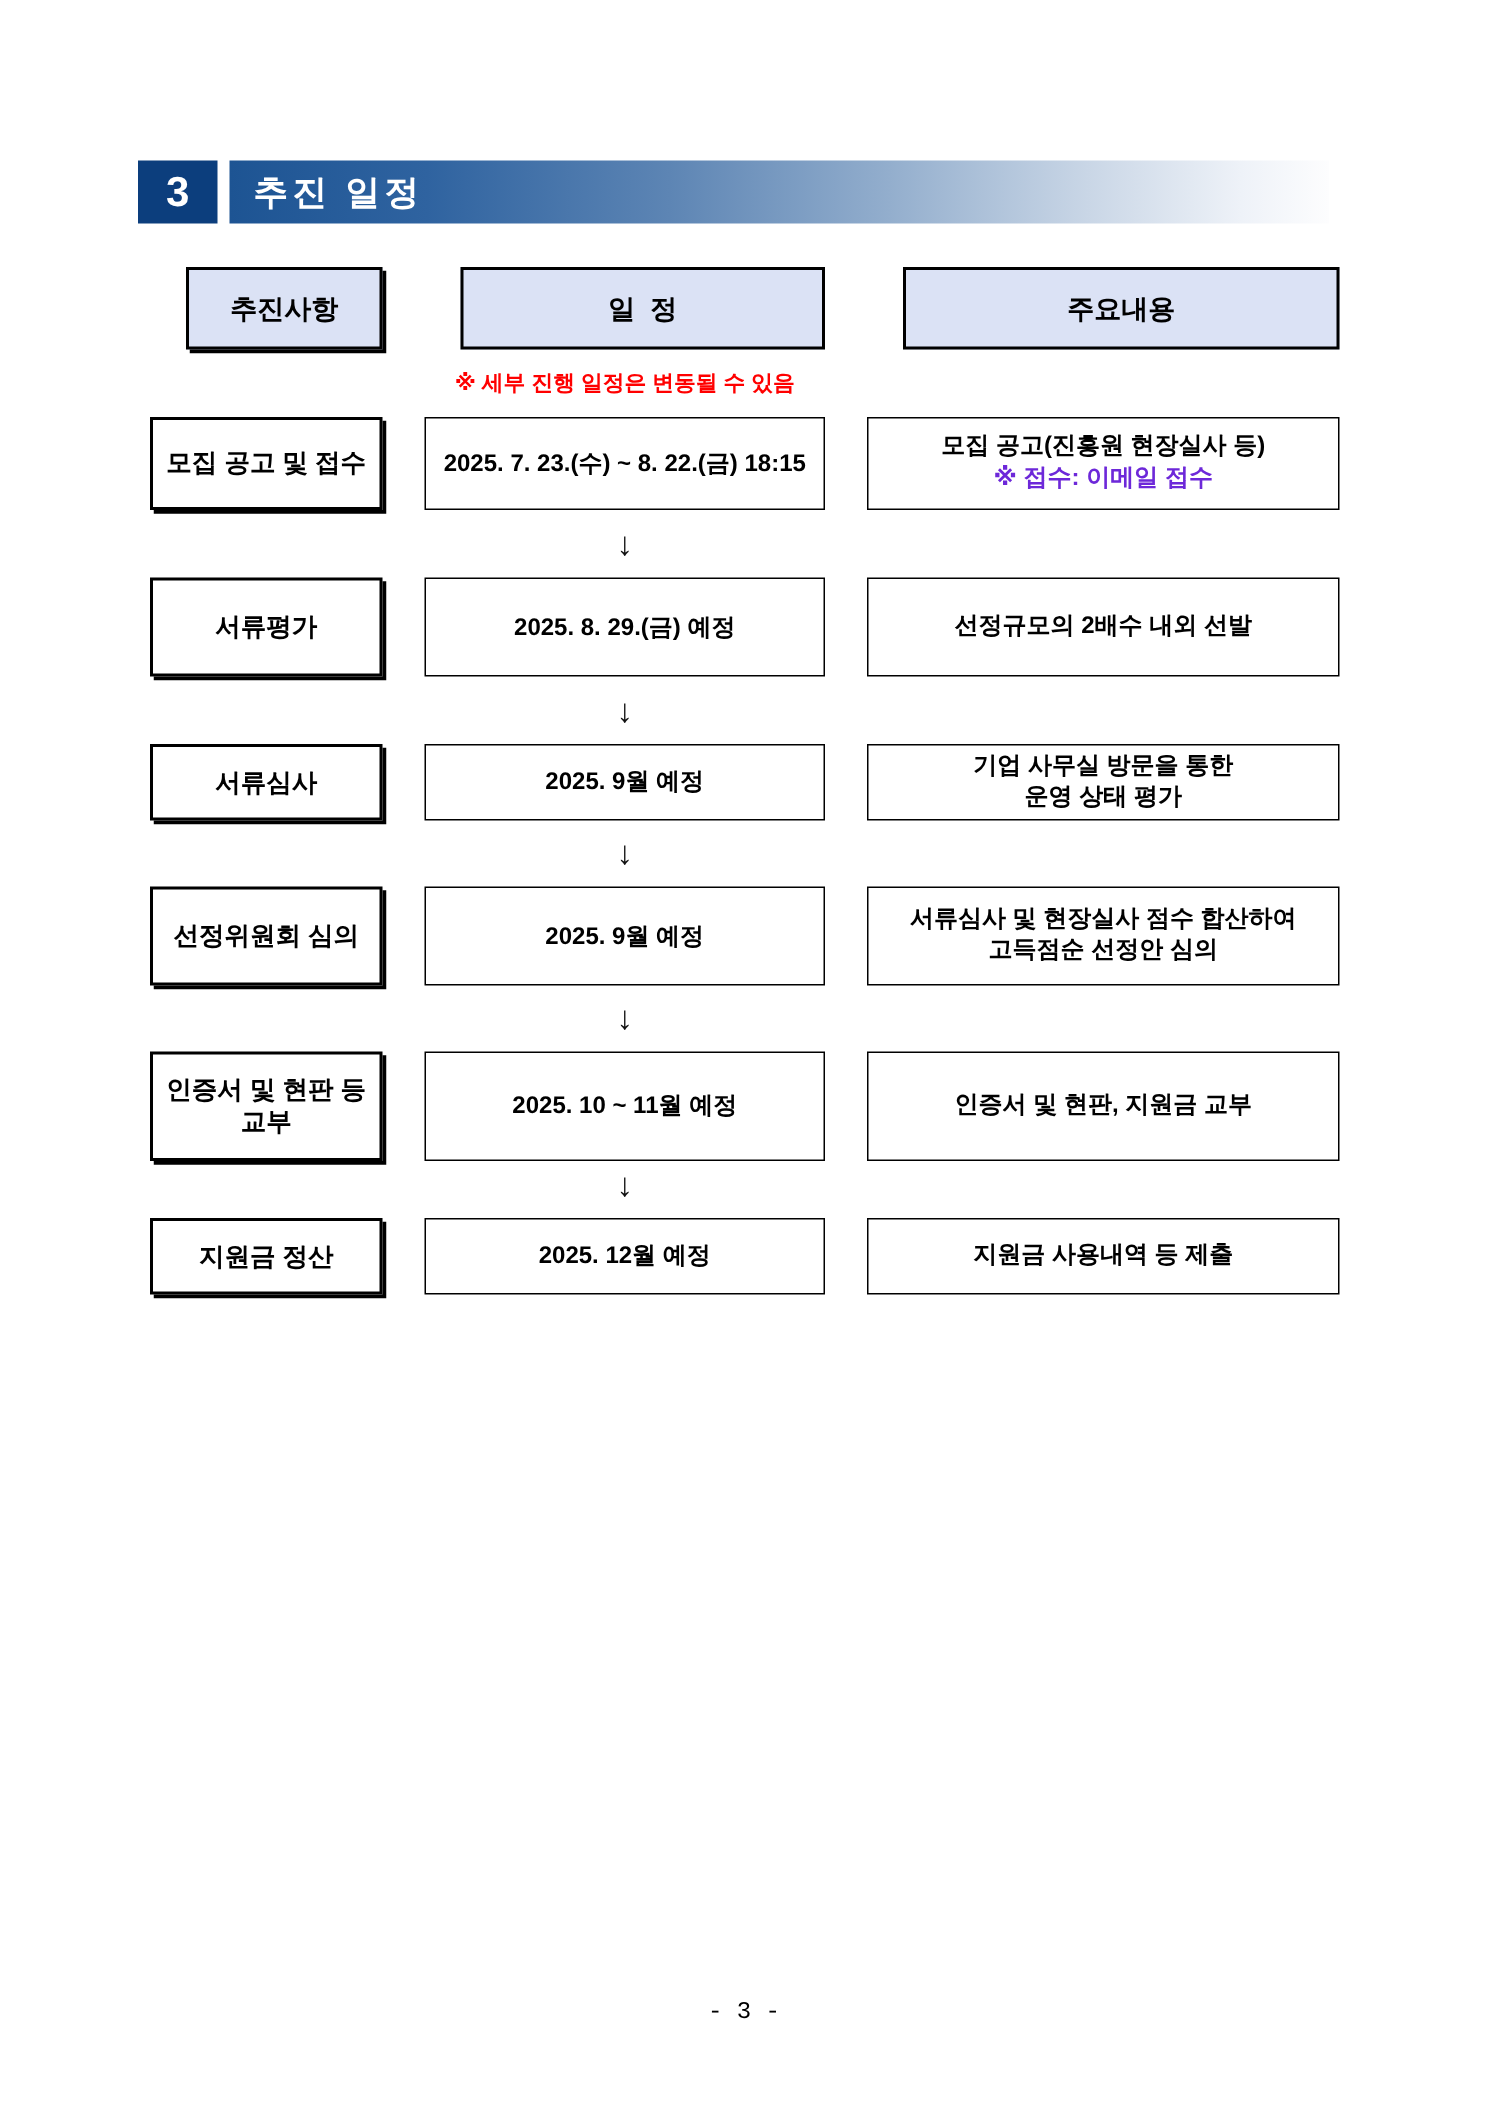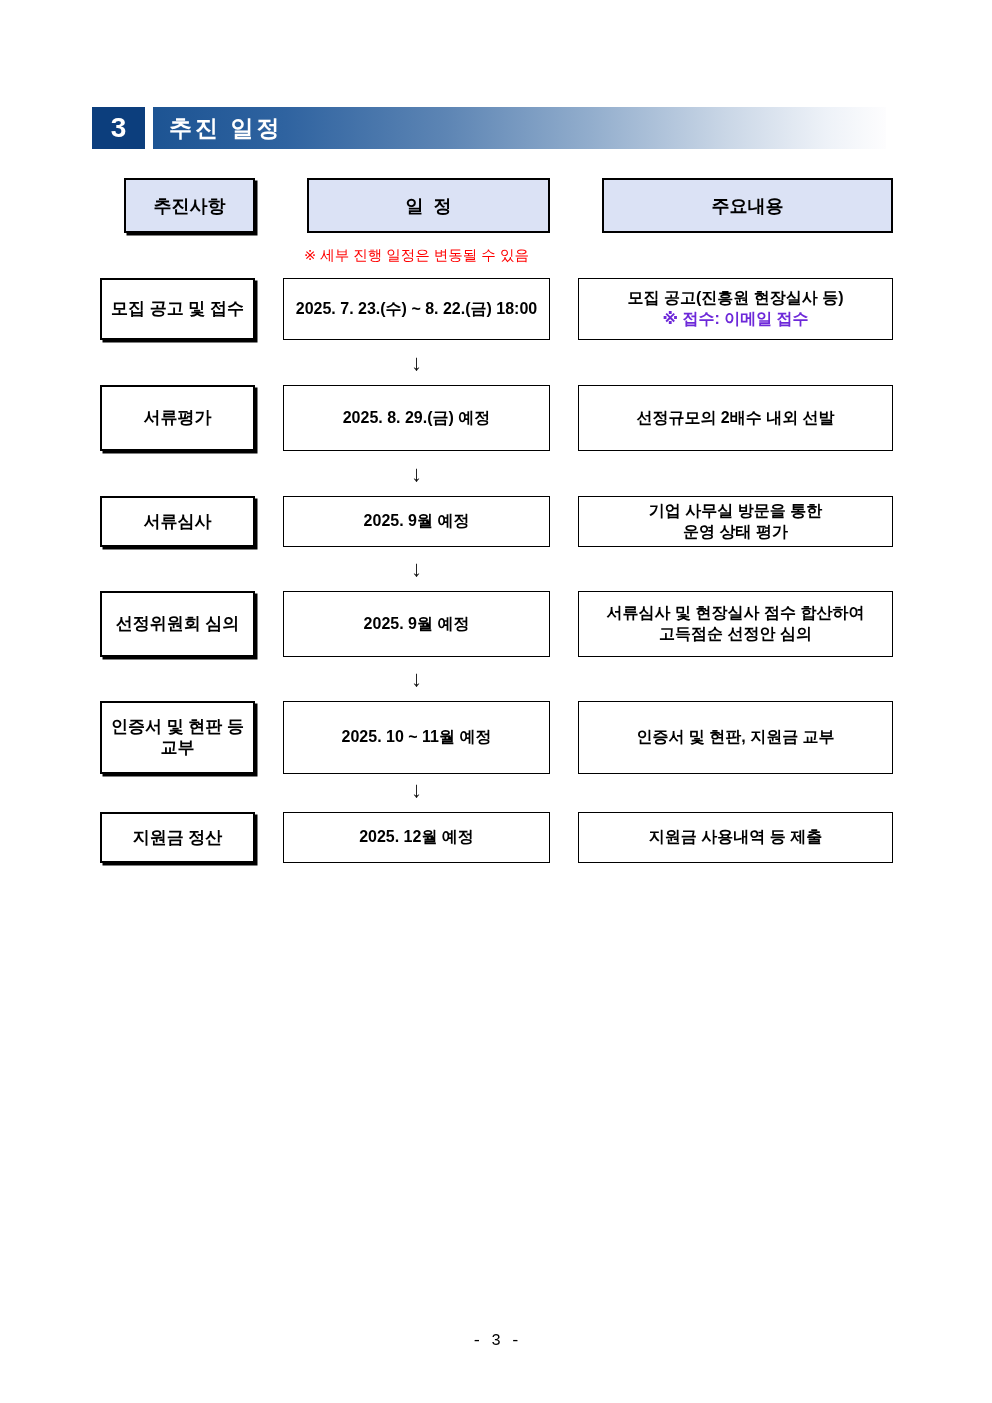--- a/index.html
+++ b/index.html
@@ -56,21 +56,21 @@
     background:#fff; border:1.5px solid #000;
     display:flex; flex-direction:column; align-items:center; justify-content:center;
     text-align:center; font-size:16px; font-weight:600; color:#000; line-height:1.3;
     padding:2px 6px; white-space:pre-line; word-break:keep-all;
   }
   .content-note { color:#6d28d9; font-weight:bold; white-space:nowrap; }
 
   .note-row { display:flex; align-items:center; }
   .red-note {
     width:267px; margin-left:183px; text-align:center;
-    color:#ff0000; font-size:14.5px; font-weight:normal; white-space:nowrap;
+    color:#ff0000; font-size:14.5px; font-weight:bold; white-space:nowrap;
   }
 
   .arrow-row { display:grid; grid-template-columns:155px 267px 315px; column-gap:28px; }
   .arrow-cell {
     grid-column:2; display:flex; align-items:center; justify-content:center;
     font-size:22px; font-weight:bold; color:#111; line-height:1;
   }
 
   .page-number {
     position:absolute; left:0; top:1332px; width:100%;
@@ -97,21 +97,21 @@
       <div class="hcell">일  정</div>
       <div class="hcell">주요내용</div>
     </div>
 
     <div class="note-row note-h">
       <div class="red-note">※ 세부 진행 일정은 변동될 수 있음</div>
     </div>
 
     <div class="grid-row h62">
       <div class="step-cell">모집 공고 및 접수</div>
-      <div class="date-cell">2025. 7. 23.(수) ~ 8. 22.(금) 18:00</div>
+      <div class="date-cell">2025. 7. 23.(수) ~ 8. 22.(금) 18:15</div>
       <div class="content-cell">
         <span>모집 공고(진흥원 현장실사 등)</span>
         <span class="content-note">※ 접수: 이메일 접수</span>
       </div>
     </div>
 
     <div class="arrow-row gap45">
       <div class="arrow-cell">↓</div>
     </div>
 

